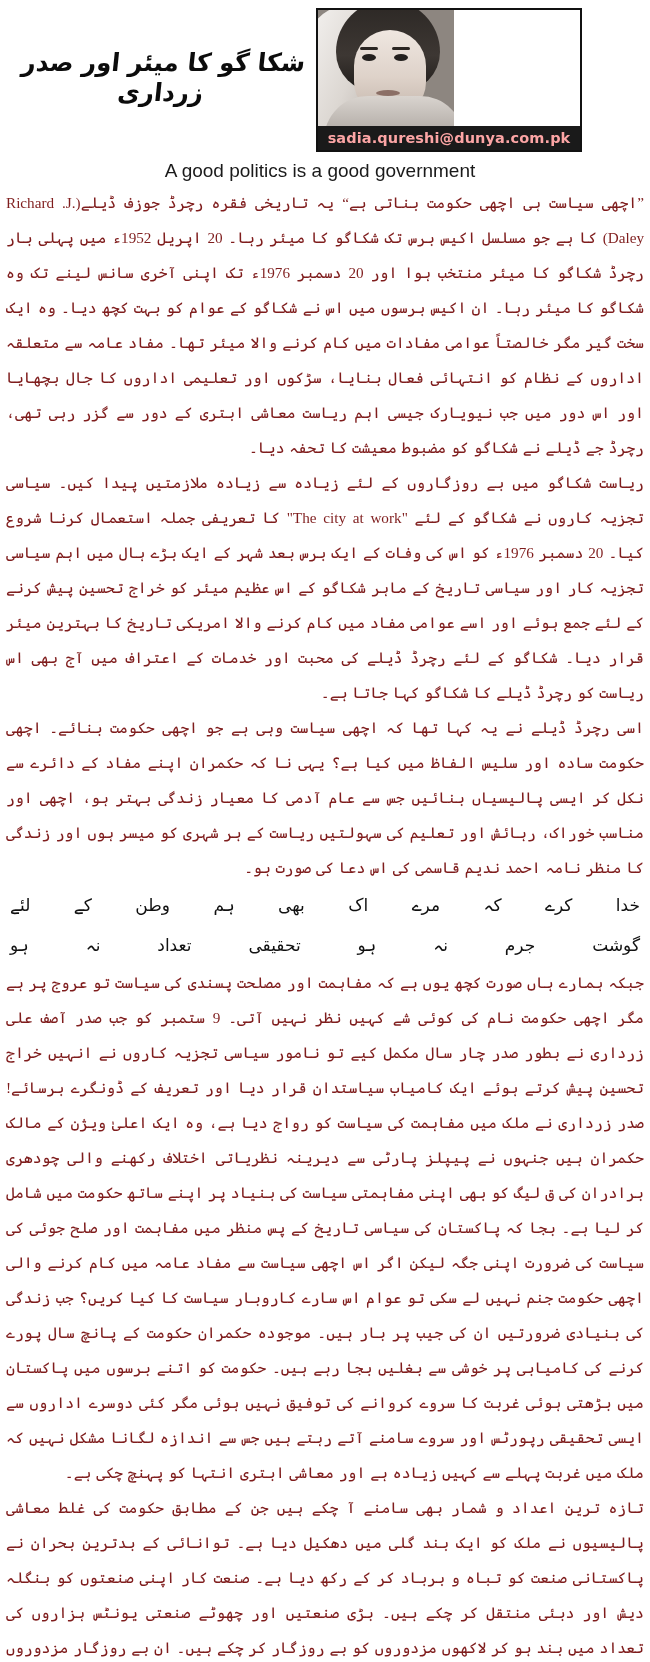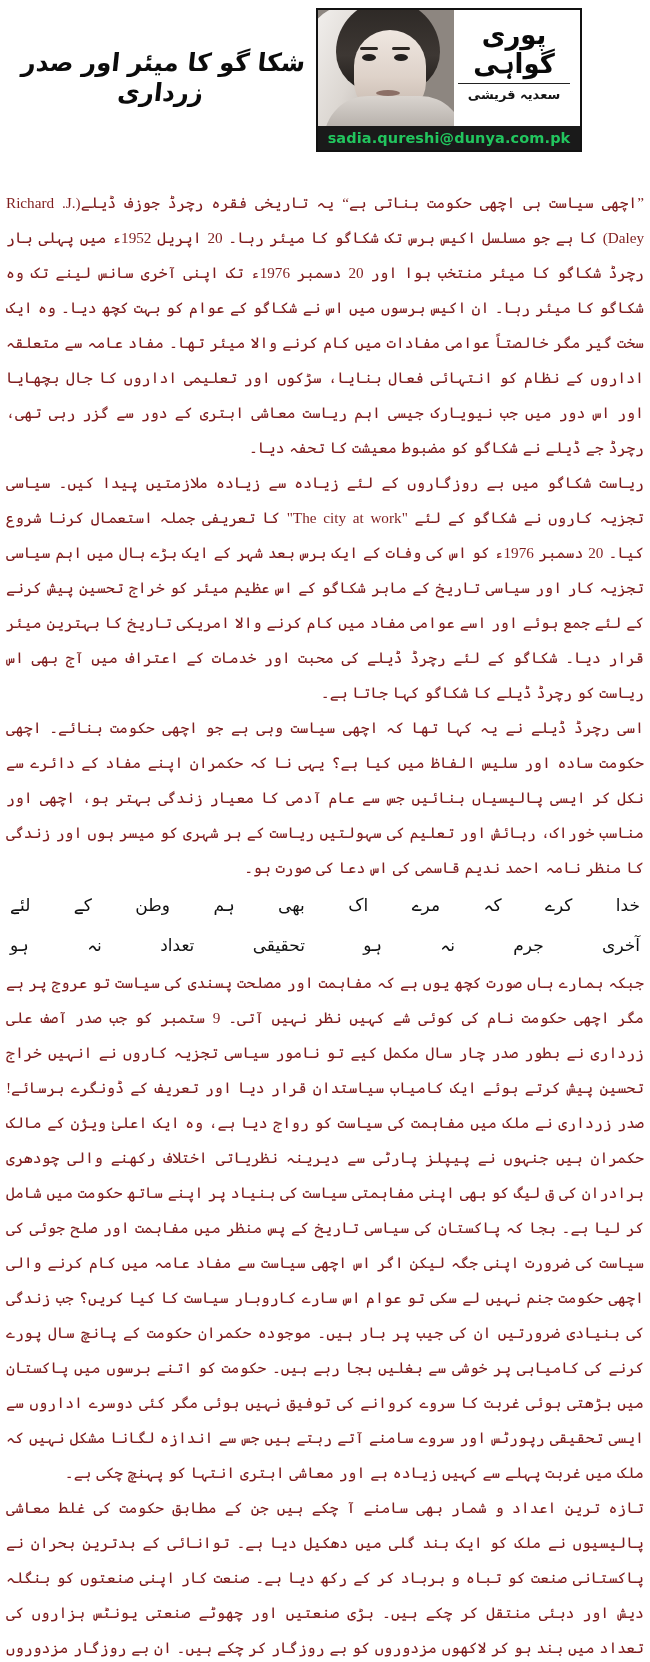--- a/index.html
+++ b/index.html
@@ -157,21 +157,21 @@
     color: #151515;
     padding-bottom: 2px;
   }
   .email-bar {
     position: absolute;
     left: 0;
     bottom: 0;
     width: 262px;
     height: 24px;
     background: #1a1a1a;
-    color: #22c55e;
+    color: #fca5a5;
     direction: ltr;
     display: flex;
     align-items: center;
     justify-content: center;
     font-family: "DejaVu Sans", "Liberation Sans", sans-serif;
     font-weight: 700;
     font-size: 14.5px;
     letter-spacing: 0.1px;
   }
 
@@ -251,32 +251,25 @@
         <div class="face"></div>
         <div class="brow l"></div>
         <div class="brow r"></div>
         <div class="eye l"></div>
         <div class="eye r"></div>
         <div class="lips"></div>
         <div class="shoulder"></div>
       </div>
     </div>
 
-    <div class="logo-textwrap">
-      <div class="logo-title">
-        <div>پوری</div>
-        <div>گواہی</div>
-      </div>
-      <div class="logo-divider"></div>
-      <div class="logo-author">سعدیہ قریشی</div>
-    </div>
 
     <div class="email-bar">sadia.qureshi@dunya.com.pk</div>
   </div>
 
+  <div class="subhead">A good politics is a good government</div>
 </div>
 
 <div class="article">
 
   <p class="para">”اچھی سیاست ہی اچھی حکومت بناتی ہے“ یہ تاریخی فقرہ رچرڈ جوزف ڈیلے(Richard .J. Daley) کا ہے جو مسلسل اکیس برس تک شکاگو کا میئر رہا۔ 20 اپریل 1952ء میں پہلی بار رچرڈ شکاگو کا میئر منتخب ہوا اور 20 دسمبر 1976ء تک اپنی آخری سانس لینے تک وہ شکاگو کا میئر رہا۔ ان اکیس برسوں میں اس نے شکاگو کے عوام کو بہت کچھ دیا۔ وہ ایک سخت گیر مگر خالصتاً عوامی مفادات میں کام کرنے والا میئر تھا۔ مفاد عامہ سے متعلقہ اداروں کے نظام کو انتہائی فعال بنایا، سڑکوں اور تعلیمی اداروں کا جال بچھایا اور اس دور میں جب نیویارک جیسی اہم ریاست معاشی ابتری کے دور سے گزر رہی تھی، رچرڈ جے ڈیلے نے شکاگو کو مضبوط معیشت کا تحفہ دیا۔</p>
   <p class="para">ریاست شکاگو میں بے روزگاروں کے لئے زیادہ سے زیادہ ملازمتیں پیدا کیں۔ سیاسی تجزیہ کاروں نے شکاگو کے لئے "The city at work" کا تعریفی جملہ استعمال کرنا شروع کیا۔ 20 دسمبر 1976ء کو اس کی وفات کے ایک برس بعد شہر کے ایک بڑے ہال میں اہم سیاسی تجزیہ کار اور سیاسی تاریخ کے ماہر شکاگو کے اس عظیم میئر کو خراج تحسین پیش کرنے کے لئے جمع ہوئے اور اسے عوامی مفاد میں کام کرنے والا امریکی تاریخ کا بہترین میئر قرار دیا۔ شکاگو کے لئے رچرڈ ڈیلے کی محبت اور خدمات کے اعتراف میں آج بھی اس ریاست کو رچرڈ ڈیلے کا شکاگو کہا جاتا ہے۔</p>
   <p class="para">اسی رچرڈ ڈیلے نے یہ کہا تھا کہ اچھی سیاست وہی ہے جو اچھی حکومت بنائے۔ اچھی حکومت سادہ اور سلیس الفاظ میں کیا ہے؟ یہی نا کہ حکمران اپنے مفاد کے دائرے سے نکل کر ایسی پالیسیاں بنائیں جس سے عام آدمی کا معیار زندگی بہتر ہو، اچھی اور مناسب خوراک، رہائش اور تعلیم کی سہولتیں ریاست کے ہر شہری کو میسر ہوں اور زندگی کا منظر نامہ احمد ندیم قاسمی کی اس دعا کی صورت ہو۔</p>
 
   <div class="verse">
     <span>خدا</span>
@@ -285,21 +278,21 @@
     <span>مرے</span>
     <span>اک</span>
     <span>بھی</span>
     <span>ہم</span>
     <span>وطن</span>
     <span>کے</span>
     <span>لئے</span>
   </div>
 
   <div class="verse">
-    <span>آخری</span>
+    <span>گوشت</span>
     <span>جرم</span>
     <span>نہ</span>
     <span>ہو</span>
     <span>تحقیقی</span>
     <span>تعداد</span>
     <span>نہ</span>
     <span>ہو</span>
   </div>
 
   <p class="para">جبکہ ہمارے ہاں صورت کچھ یوں ہے کہ مفاہمت اور مصلحت پسندی کی سیاست تو عروج پر ہے مگر اچھی حکومت نام کی کوئی شے کہیں نظر نہیں آتی۔ 9 ستمبر کو جب صدر آصف علی زرداری نے بطور صدر چار سال مکمل کیے تو نامور سیاسی تجزیہ کاروں نے انہیں خراج تحسین پیش کرتے ہوئے ایک کامیاب سیاستدان قرار دیا اور تعریف کے ڈونگرے برسائے! صدر زرداری نے ملک میں مفاہمت کی سیاست کو رواج دیا ہے، وہ ایک اعلیٰ ویژن کے مالک حکمران ہیں جنہوں نے پیپلز پارٹی سے دیرینہ نظریاتی اختلاف رکھنے والی چودھری برادران کی ق لیگ کو بھی اپنی مفاہمتی سیاست کی بنیاد پر اپنے ساتھ حکومت میں شامل کر لیا ہے۔ بجا کہ پاکستان کی سیاسی تاریخ کے پس منظر میں مفاہمت اور صلح جوئی کی سیاست کی ضرورت اپنی جگہ لیکن اگر اس اچھی سیاست سے مفاد عامہ میں کام کرنے والی اچھی حکومت جنم نہیں لے سکی تو عوام اس سارے کاروبار سیاست کا کیا کریں؟ جب زندگی کی بنیادی ضرورتیں ان کی جیب پر بار ہیں۔ موجودہ حکمران حکومت کے پانچ سال پورے کرنے کی کامیابی پر خوشی سے بغلیں بجا رہے ہیں۔ حکومت کو اتنے برسوں میں پاکستان میں بڑھتی ہوئی غربت کا سروے کروانے کی توفیق نہیں ہوئی مگر کئی دوسرے اداروں سے ایسی تحقیقی رپورٹس اور سروے سامنے آتے رہتے ہیں جس سے اندازہ لگانا مشکل نہیں کہ ملک میں غربت پہلے سے کہیں زیادہ ہے اور معاشی ابتری انتہا کو پہنچ چکی ہے۔</p>

